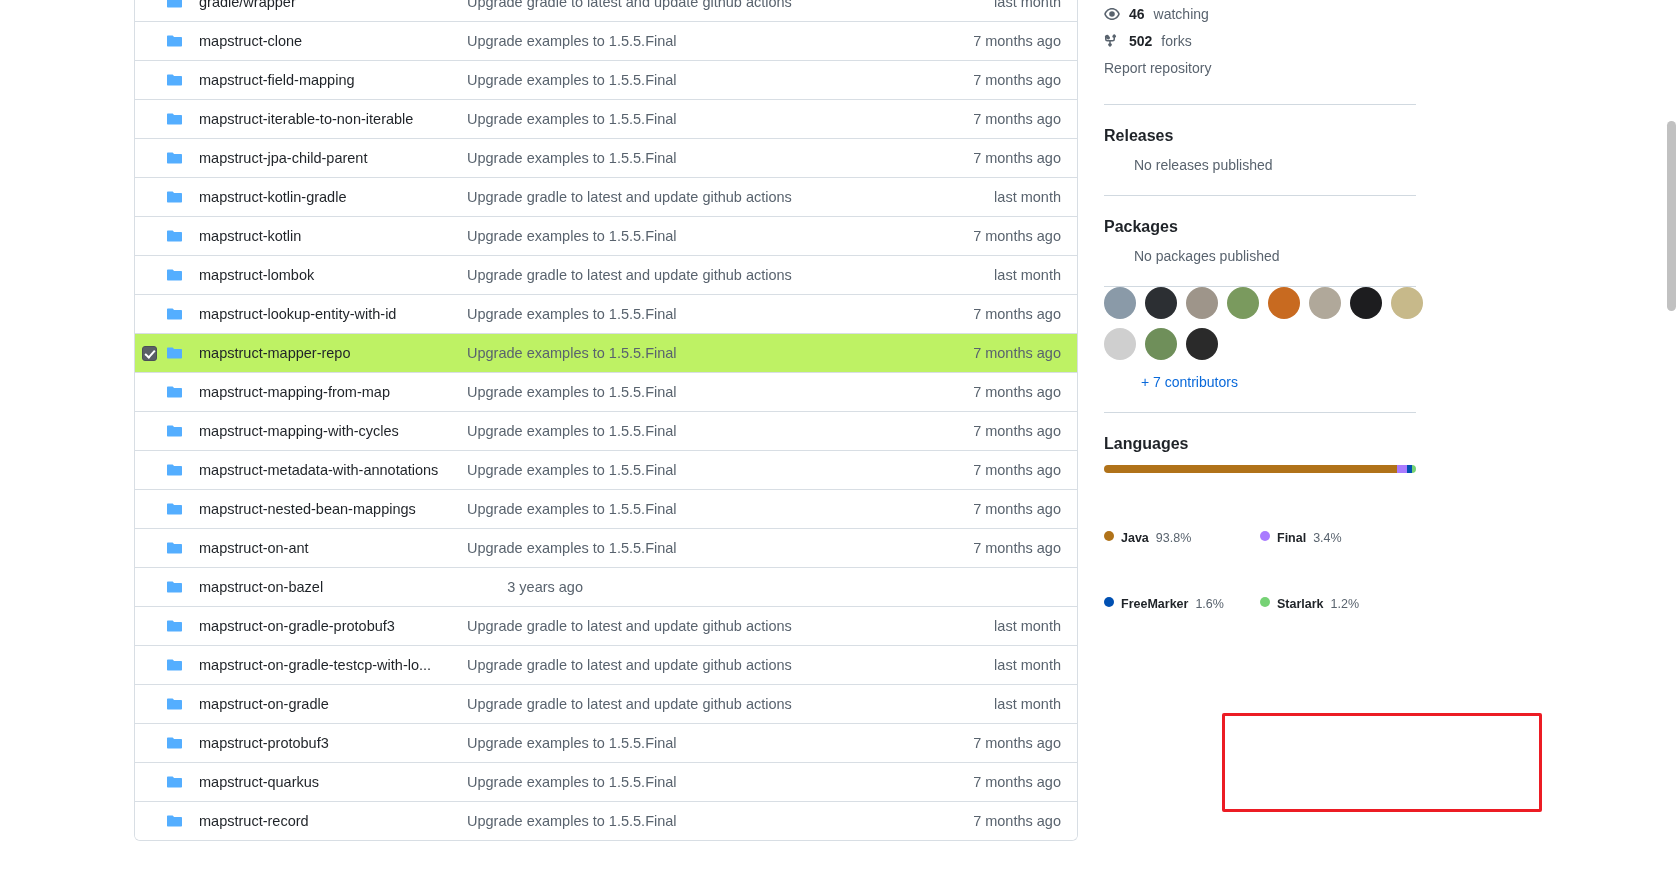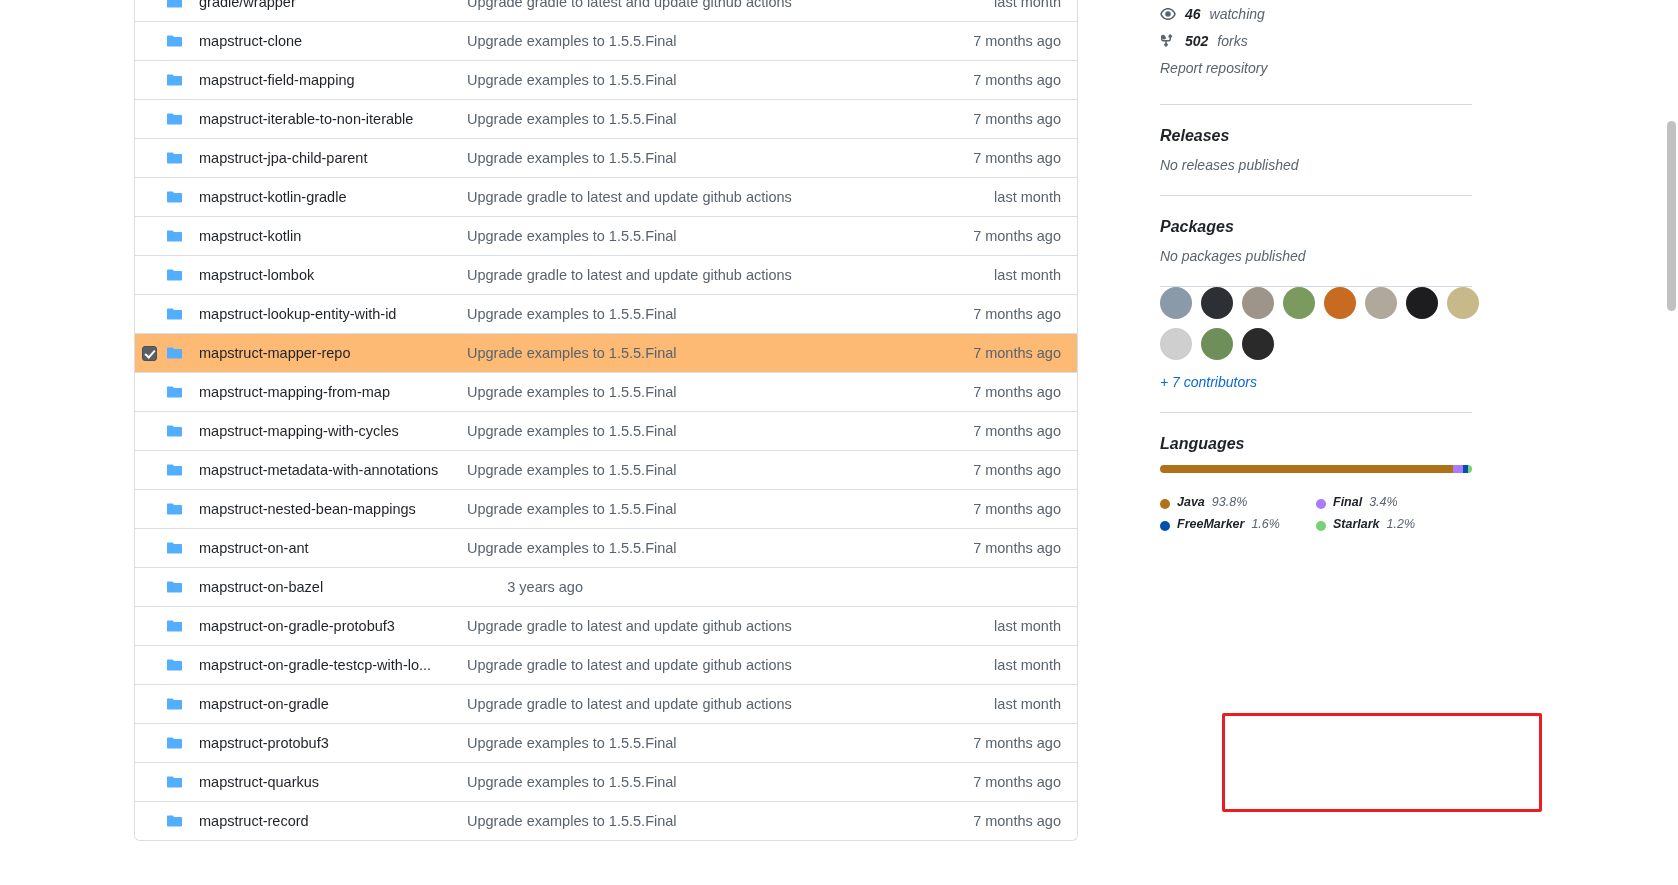--- a/index.html
+++ b/index.html
@@ -31,21 +31,21 @@
   }
   .file-row {
     display: flex;
     align-items: center;
     height: 39px;
     border-top: 1px solid #d8dee4;
     padding: 0 16px 0 0;
     background: #ffffff;
   }
   .file-row:first-child { border-top: none; }
-  .file-row.checked { background: #fdba74; }
+  .file-row.checked { background: #bef264; }
 
   .cb-cell {
     width: 28px;
     min-width: 28px;
     display: flex;
     align-items: center;
     justify-content: center;
   }
   .checkbox {
     width: 15px;
@@ -107,24 +107,23 @@
     min-width: 120px;
     text-align: right;
     font-size: 14.5px;
     color: #59636e;
     white-space: nowrap;
   }
 
   
   .sidebar {
     position: absolute;
-    left: 1160px;
+    left: 1104px;
     top: 0;
     width: 330px;
-    font-style: italic;
   }
   .stat-row {
     display: flex;
     align-items: center;
     gap: 9px;
     height: 27px;
     font-size: 14px;
     color: #59636e;
   }
   .stat-row .num { color: #1f2328; font-weight: 600; }
@@ -154,55 +153,56 @@
   }
   .count-pill {
     background: #eaeef2;
     color: #1f2328;
     font-size: 12px;
     font-weight: 500;
     border-radius: 20px;
     padding: 1px 7px;
     line-height: 18px;
   }
-  .side-text { font-size: 14px; color: #59636e; }
+  .side-text { font-size: 14px; color: #59636e; margin-left: 30px; }
 
   .avatars { display: flex; flex-wrap: wrap; gap: 9px; width: 320px; }
   .avatar {
     width: 32px; height: 32px; border-radius: 50%;
     background: #d0d7de;
     overflow: hidden;
     display: block;
   }
   .more-link {
-    font-size: 14px; color: #0969da; margin-top: 14px; display: block;
+    font-size: 14px; color: #0969da; margin-top: 14px; display: block; margin-left: 37px;
   }
 
   .lang-bar {
     display: flex;
     height: 8px;
     border-radius: 6px;
     overflow: hidden;
     width: 312px;
     margin-bottom: 14px;
   }
   .lang-bar span { display: block; height: 8px; }
   .lang-legend {
     display: flex;
     flex-wrap: wrap;
     width: 312px;
   }
   .lang-item {
     width: 50%;
     display: flex;
-    align-items: flex-end;
+    align-items: flex-start;
     gap: 7px;
     font-size: 12.5px;
     color: #59636e;
     height: 22px;
+    margin-top: 44px;
   }
   .lang-dot { width: 10px; height: 10px; border-radius: 50%; display: block; flex: none; }
   .lang-item b { color: #1f2328; font-weight: 600; font-size: 12.5px; }
 
   
   .dl-outline {
     position: absolute;
     left: 1222px;
     top: 713px;
     width: 320px;

